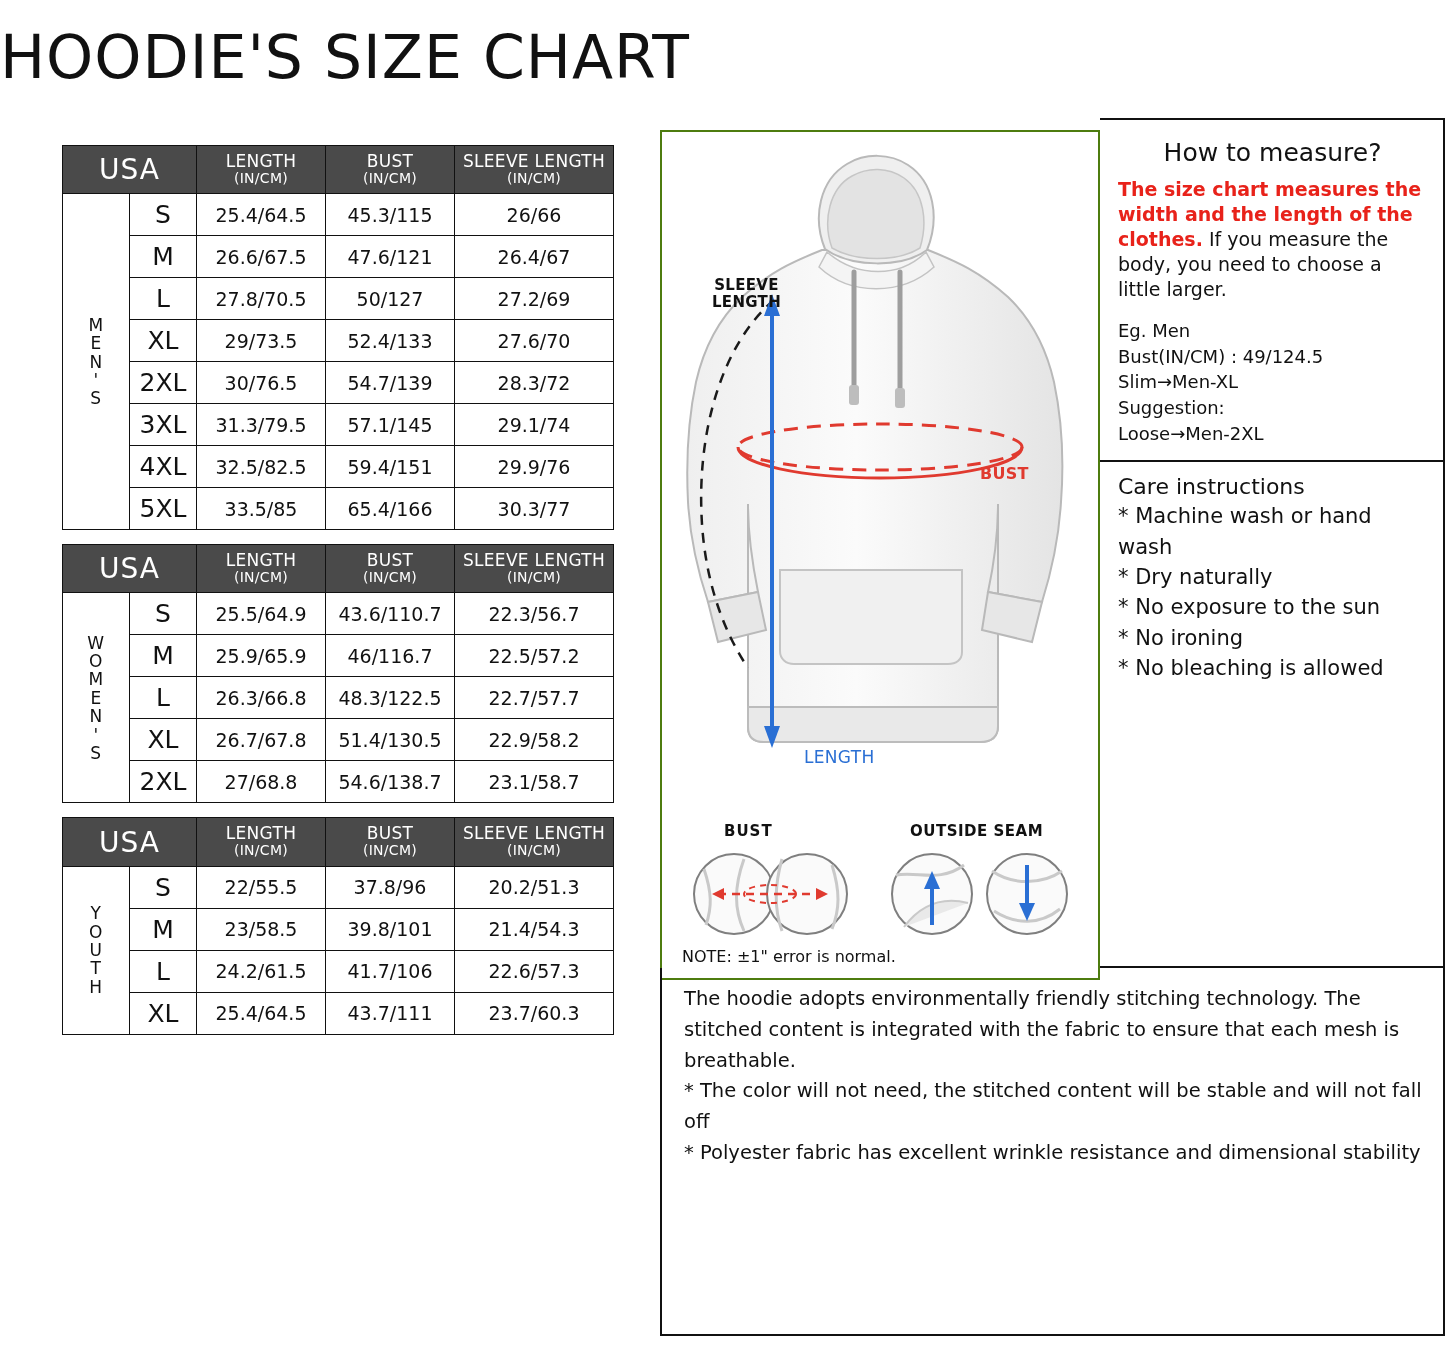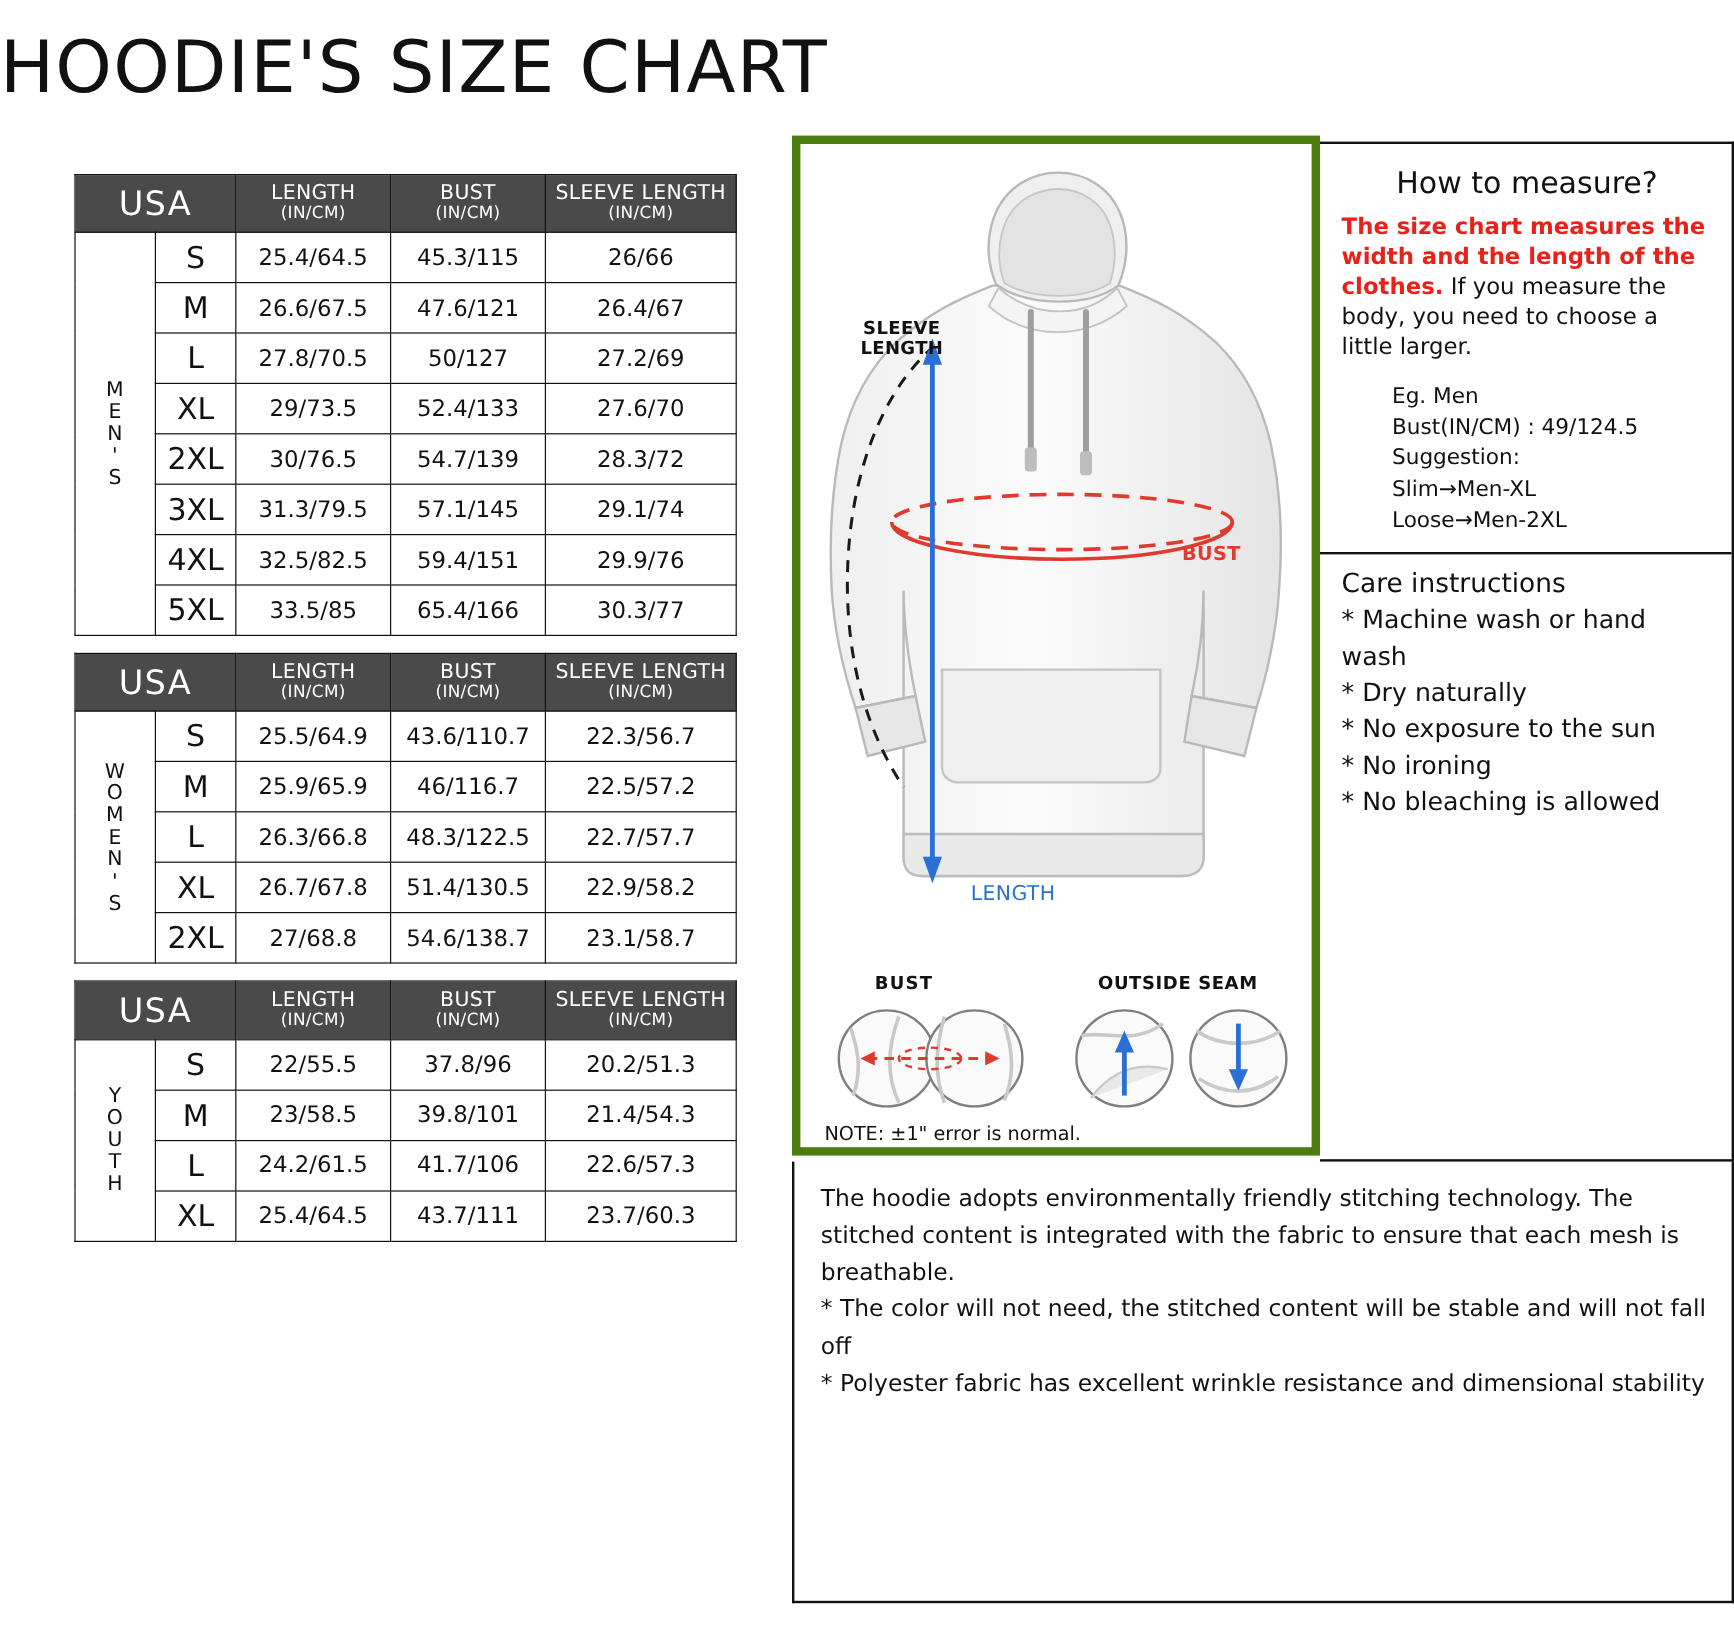--- a/index.html
+++ b/index.html
@@ -41,24 +41,24 @@
   }
   .left-col {
     position: absolute;
     left: 62px;
     top: 35px;
     width: 552px;
   }
   .mid-col {
     position: absolute;
     left: 660px;
-    top: 3px;
+    top: 20px;
     width: 440px;
     height: 850px;
-    border: 7px solid #4d7c0f;
+    border: 2px solid #4d7c0f;
     box-sizing: border-box;
   }
   .right-col {
     position: absolute;
     left: 1100px;
     top: 8px;
     width: 345px;
     height: 850px;
     border: 2px solid #111;
     border-left: none;
@@ -175,21 +175,20 @@
     line-height: 1.32;
   }
   .rt-body {
     font-size: 19px;
     line-height: 1.32;
   }
   .rt-eg {
     font-size: 18px;
     line-height: 1.42;
     margin-top: 16px;
-    margin-left: 42px;
   }
   .divider {
     border-top: 2px solid #111;
     margin: 14px -16px 0 -18px;
   }
   .care-title {
     font-size: 22px;
     margin: 12px 0 2px 0;
   }
   .care-list {
@@ -492,22 +491,22 @@
     </div>
 
     <div class="right-col">
       <div class="rt-title">How to measure?</div>
       <div class="rt-body">
         <span class="rt-red">The size chart measures the width and the length of the clothes.</span><span> If you measure the body, you need to choose a little larger.</span>
       </div>
       <div class="rt-eg">
         <div>Eg. Men</div>
         <div>Bust(IN/CM) : 49/124.5</div>
+        <div>Slim→Men-XL</div>
         <div>Suggestion:</div>
-        <div>Slim→Men-XL</div>
         <div>Loose→Men-2XL</div>
       </div>
 
       <div class="divider"></div>
 
       <div class="care-title">Care instructions</div>
       <div class="care-list">
         <div>* Machine wash or hand wash</div>
         <div>* Dry naturally</div>
         <div>* No exposure to the sun</div>

